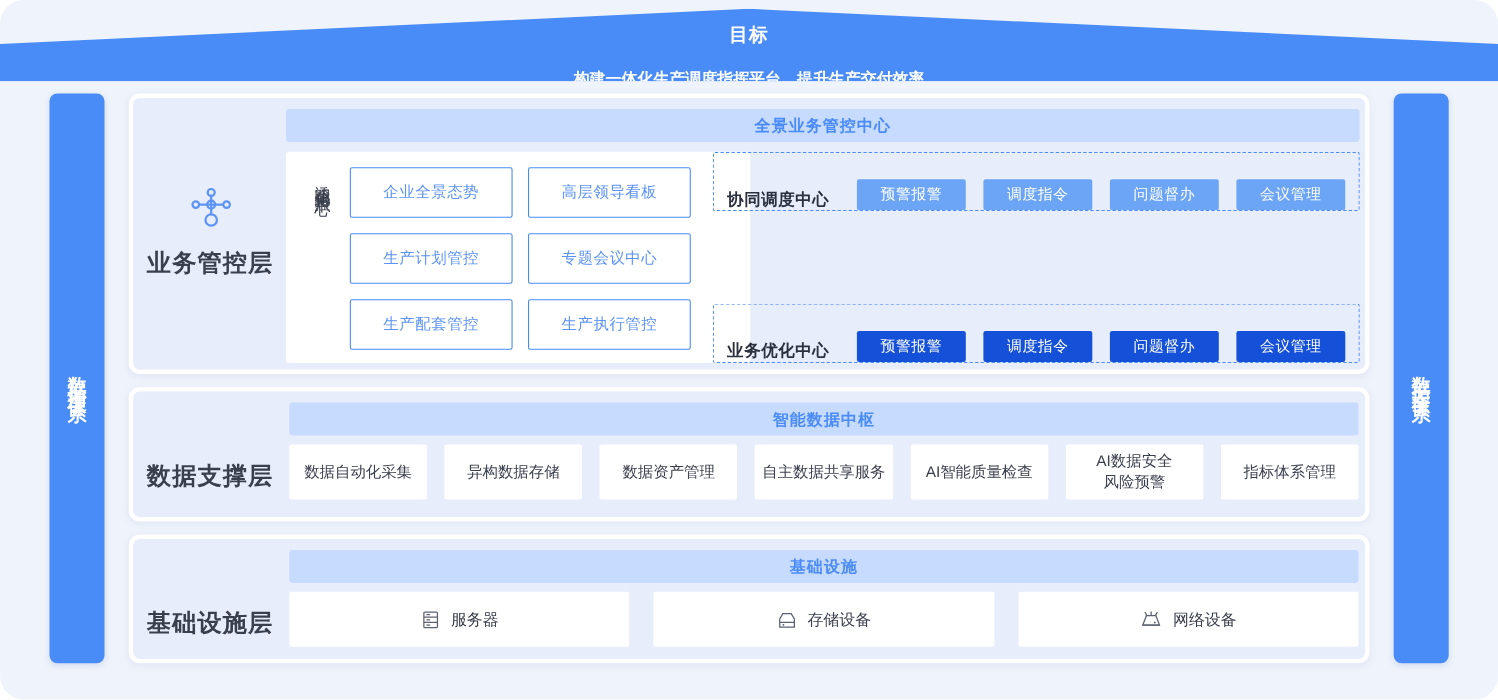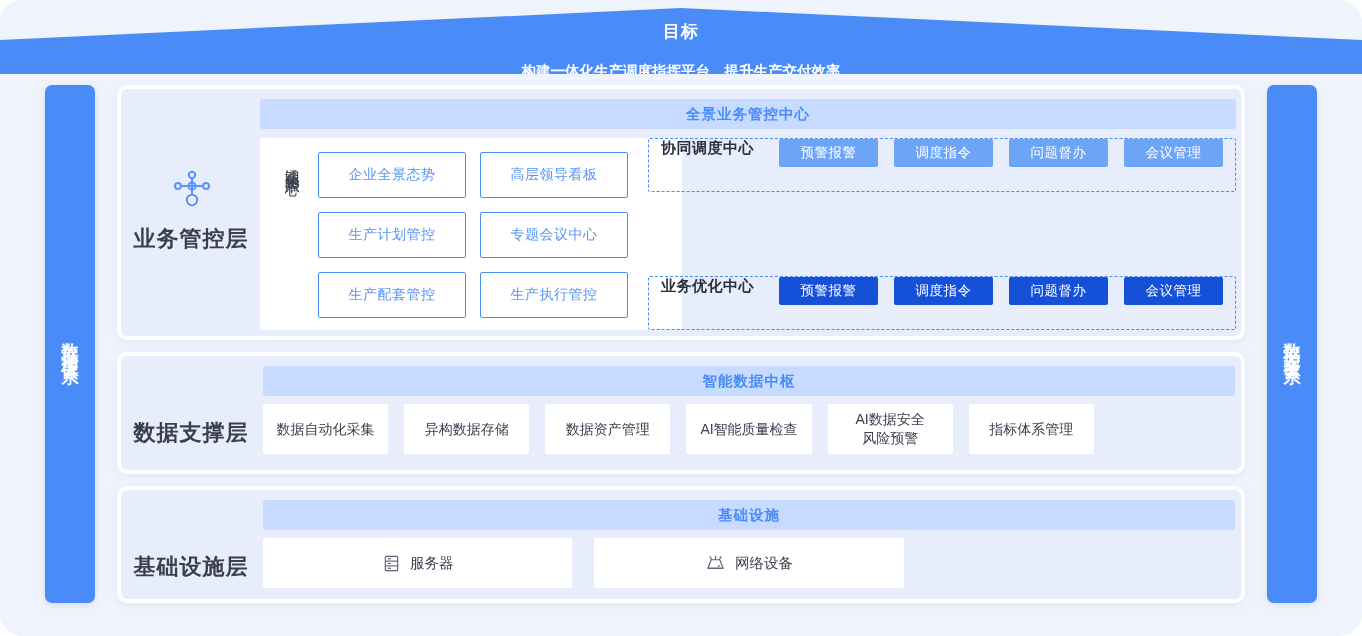--- a/index.html
+++ b/index.html
@@ -184,21 +184,21 @@
     height: 192px;
     display: flex;
     flex-direction: column;
     justify-content: space-between;
   }
   .center-row {
     height: 54px;
     border: 1px dashed #4a8cf7;
     border-radius: 2px;
     display: flex;
-    align-items: flex-start;
+    align-items: flex-end;
     padding: 0 12px;
     box-sizing: border-box;
   }
   .center-row-title {
     width: 118px;
     flex: none;
     font-size: 15px;
     font-weight: bold;
     color: #2b3040;
     letter-spacing: 0.5px;
@@ -362,20 +362,21 @@
 
   <div class="layer" id="layer-data">
     <span class="layer-label" style="top:62px;">数据支撑层</span>
 
     <div class="section-head" id="data-head">智能数据中枢</div>
 
     <div id="data-cells">
       <div class="data-cell">数据自动化采集</div>
       <div class="data-cell">异构数据存储</div>
       <div class="data-cell">数据资产管理</div>
+      <div class="data-cell">自主数据共享服务</div>
       <div class="data-cell">AI智能质量检查</div>
       <div class="data-cell">AI数据安全
 风险预警</div>
       <div class="data-cell">指标体系管理</div>
     </div>
   </div>
 
   <div class="layer" id="layer-infra">
     <span class="layer-label" style="top:62px;">基础设施层</span>
 
@@ -392,20 +393,32 @@
               <line x1="3.5" y1="12.5" x2="16.5" y2="12.5"></line>
               <line x1="6" y1="5" x2="9.5" y2="5"></line>
               <line x1="6" y1="10" x2="9.5" y2="10"></line>
               <line x1="6" y1="15" x2="9.5" y2="15"></line>
             </g>
           </svg>
         </span>
         <span>服务器</span>
       </div>
 
+      <div class="infra-cell">
+        <span>
+          <svg viewBox="0 0 20 20" width="19" height="19" aria-hidden="true">
+            <g stroke="#5a6170" stroke-width="1.2" fill="none">
+              <path d="M3 17 L3 9 L6 4 L14 4 L17 9 L17 17 Z"></path>
+              <line x1="3" y1="12.5" x2="17" y2="12.5"></line>
+              <circle cx="6.5" cy="14.8" r="0.9" fill="#5a6170" stroke="none"></circle>
+            </g>
+          </svg>
+        </span>
+        <span>存储设备</span>
+      </div>
 
       <div class="infra-cell">
         <span>
           <svg viewBox="0 0 22 20" width="21" height="19" aria-hidden="true">
             <g stroke="#5a6170" stroke-width="1.2" fill="none">
               <path d="M3 15 L6.5 6 L15.5 6 L19 15 Z"></path>
               <line x1="3" y1="15" x2="19" y2="15"></line>
               <line x1="11" y1="6" x2="11" y2="2"></line>
               <line x1="7" y1="6" x2="5" y2="2.5"></line>
               <line x1="15" y1="6" x2="17" y2="2.5"></line>

